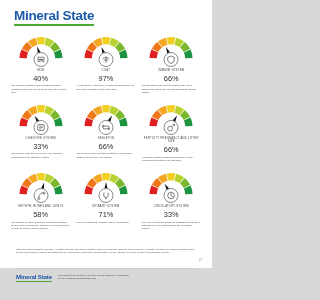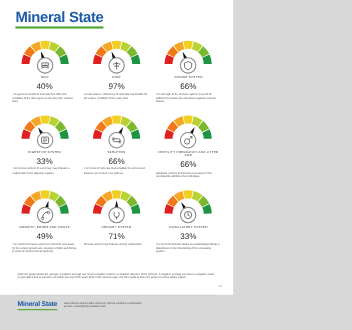--- a/index.html
+++ b/index.html
@@ -342,21 +342,21 @@
           </svg>
           <div class="gauge-icon">
             <svg viewBox="0 0 9 9">
               <path d="M2.4 7.2 Q2 4 4.4 2.4 Q6.4 1.2 7.4 2.4" stroke="#4a4a4a" stroke-width="0.7" fill="none"></path>
               <circle cx="2.2" cy="7.6" r="1.1" stroke="#4a4a4a" stroke-width="0.6" fill="none"></circle>
               <circle cx="7.6" cy="2.2" r="1.1" stroke="#4a4a4a" stroke-width="0.6" fill="none"></circle>
             </svg>
           </div>
         </div>
         <div class="cat-label">GROWTH, BONES AND JOINTS</div>
-        <div class="pct">49%</div>
+        <div class="pct">58%</div>
         <div class="desc">The content of macro and trace elements necessary for the proper growth rate, structure of joint and bones in close to normal (not an optimal).</div>
       </div>
       <div class="cell">
         <div class="gauge">
           <svg viewBox="0 0 46 27">
             <path d="M1.50 25.09 A21.5 21.5 0 0 1 3.45 16.55 L10.09 19.59 A14.2 14.2 0 0 0 8.80 25.23 Z" fill="#e02020"></path>
             <path d="M3.81 15.80 A21.5 21.5 0 0 1 9.27 8.95 L13.93 14.57 A14.2 14.2 0 0 0 10.33 19.09 Z" fill="#f07818"></path>
             <path d="M9.92 8.44 A21.5 21.5 0 0 1 17.81 4.63 L19.58 11.72 A14.2 14.2 0 0 0 14.36 14.23 Z" fill="#f5a623"></path>
             <path d="M18.62 4.45 A21.5 21.5 0 0 1 27.38 4.45 L25.89 11.60 A14.2 14.2 0 0 0 20.11 11.60 Z" fill="#f2d022"></path>
             <path d="M28.19 4.63 A21.5 21.5 0 0 1 36.08 8.44 L31.64 14.23 A14.2 14.2 0 0 0 26.42 11.72 Z" fill="#b8d231"></path>

